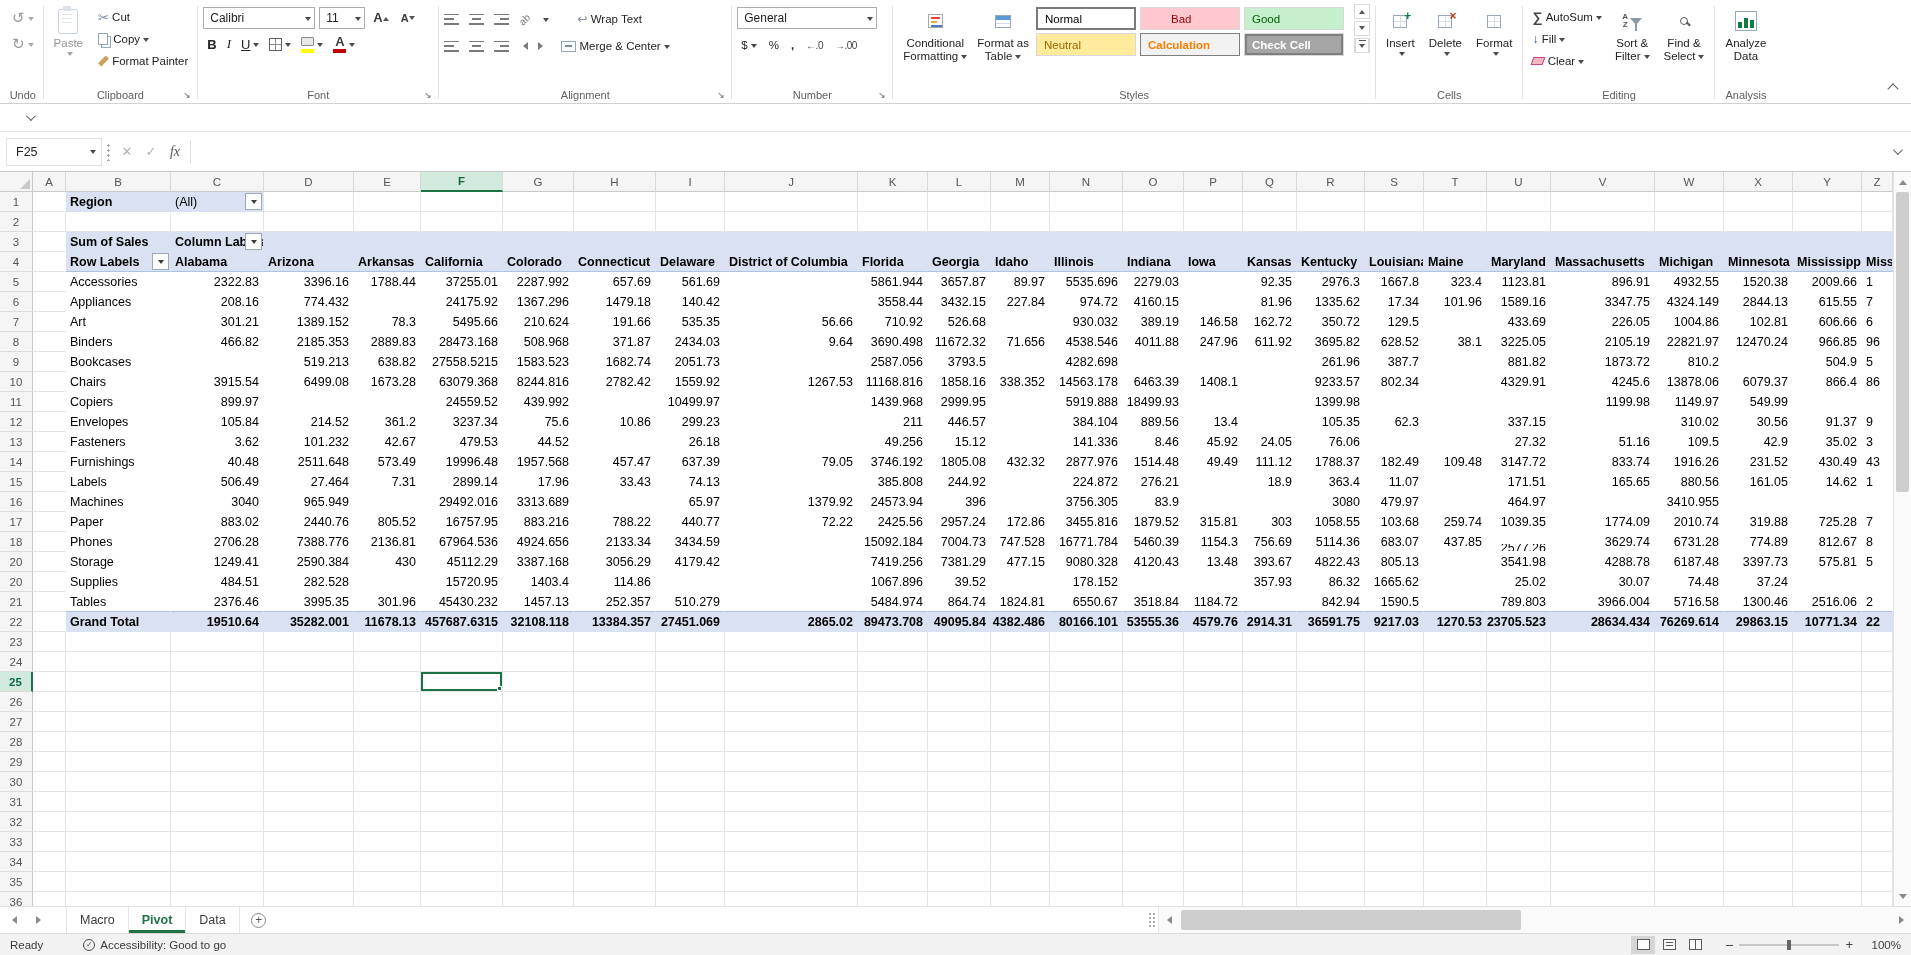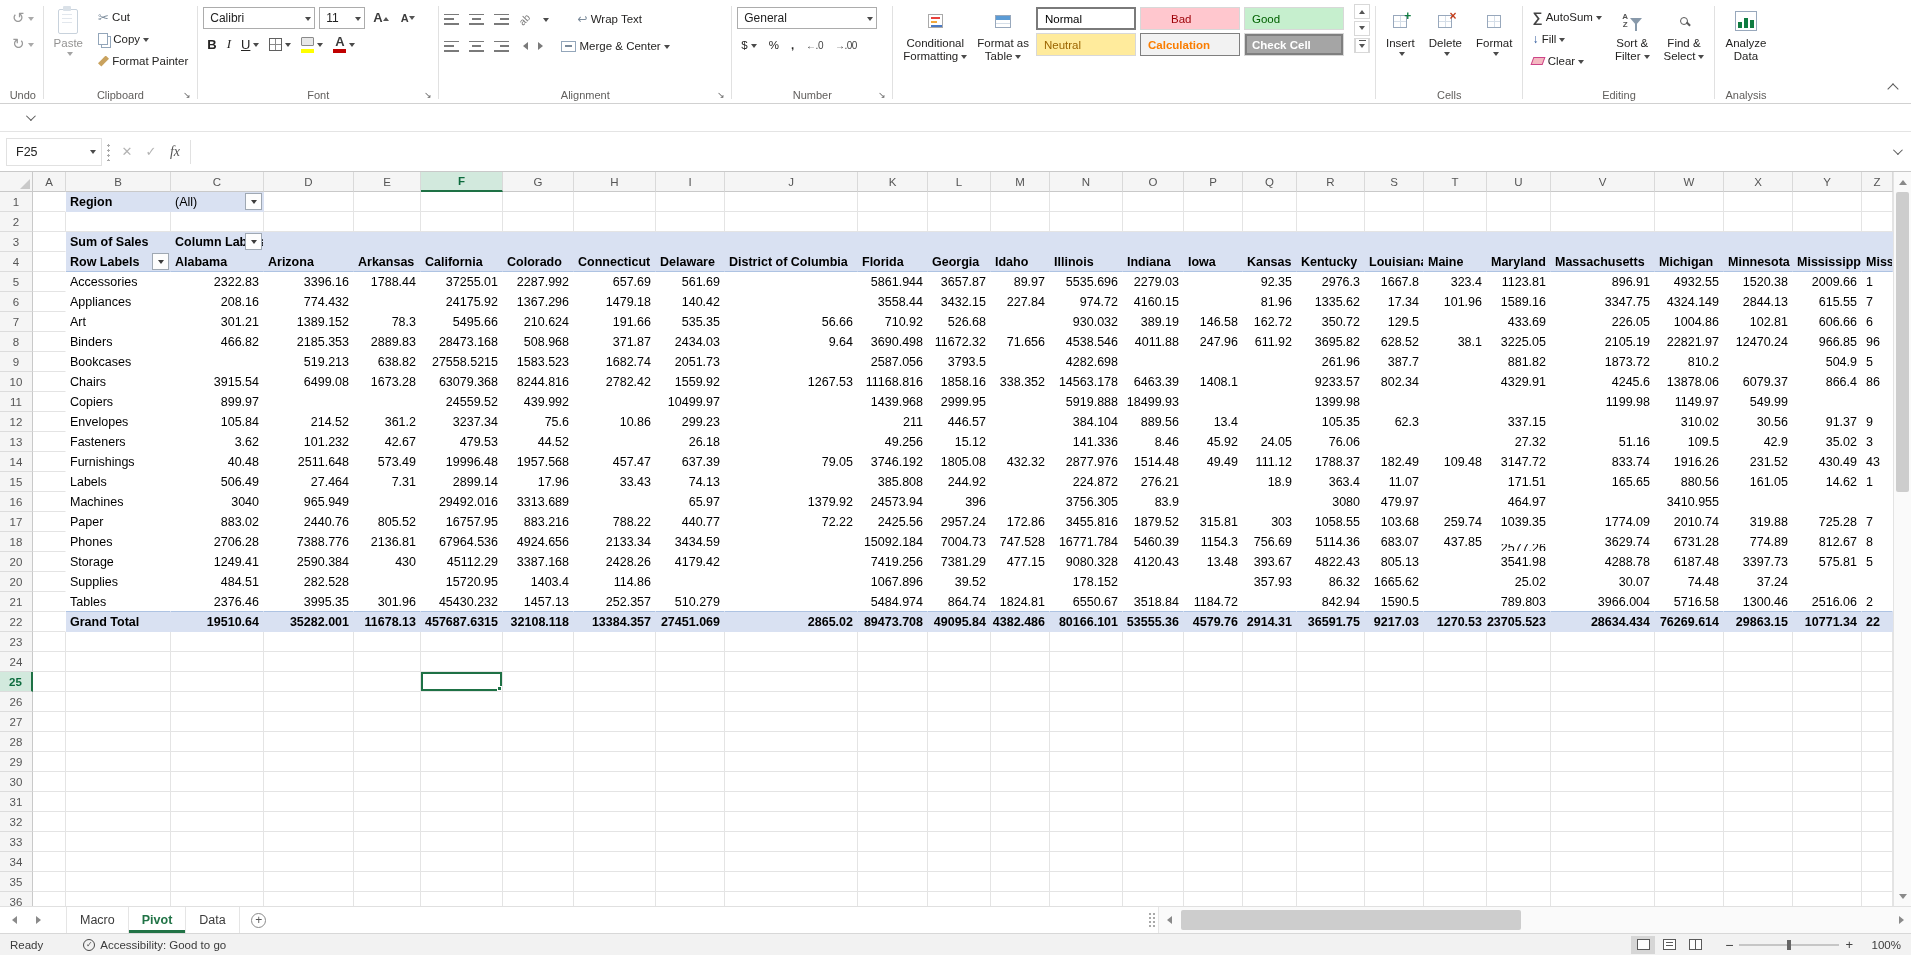--- a/index.html
+++ b/index.html
@@ -374,20 +374,23 @@
               <i class="tinytri-dn"></i>
             </span>
           <span>
               <span class="morebar">
                 <b></b>
                 <i class="tinytri-dn" style="display:block;"></i>
               </span>
             </span>
         </div>
       </div>
+      <div class="glabelrow">
+          <span class="glabel">Styles</span>
+        </div>
     </div>
     <div class="rsep"></div>
 
     <div class="rgroup">
       <div class="gbody" style="gap:4px;">
         <div class="bigbtn">
           <span class="icn-area">
               <span class="ic ic-cells">
                 <span class="badge green">+</span>
               </span>
@@ -1054,21 +1057,21 @@
         </div>
         <div class="grow">
           <div class="grh">20</div>
           <div class="gcell nr" style="width: 33px;"></div>
           <div class="gcell pvw txt" style="width: 105px;">Storage</div>
           <div class="gcell pvw num" style="width: 93px;">1249.41</div>
           <div class="gcell pvw num" style="width: 90px;">2590.384</div>
           <div class="gcell pvw num" style="width: 67px;">430</div>
           <div class="gcell pvw num" style="width: 82px;">45112.29</div>
           <div class="gcell pvw num" style="width: 71px;">3387.168</div>
-          <div class="gcell pvw num" style="width: 82px;">2428.26</div>
+          <div class="gcell pvw num" style="width: 82px;">3056.29</div>
           <div class="gcell pvw num" style="width: 69px;">4179.42</div>
           <div class="gcell pvw num" style="width: 133px;"></div>
           <div class="gcell pvw num" style="width: 70px;">7419.256</div>
           <div class="gcell pvw num" style="width: 63px;">7381.29</div>
           <div class="gcell pvw num" style="width: 59px;">477.15</div>
           <div class="gcell pvw num" style="width: 73px;">9080.328</div>
           <div class="gcell pvw num" style="width: 61px;">4120.43</div>
           <div class="gcell pvw num" style="width: 59px;">13.48</div>
           <div class="gcell pvw num" style="width: 54px;">393.67</div>
           <div class="gcell pvw num" style="width: 68px;">4822.43</div>

